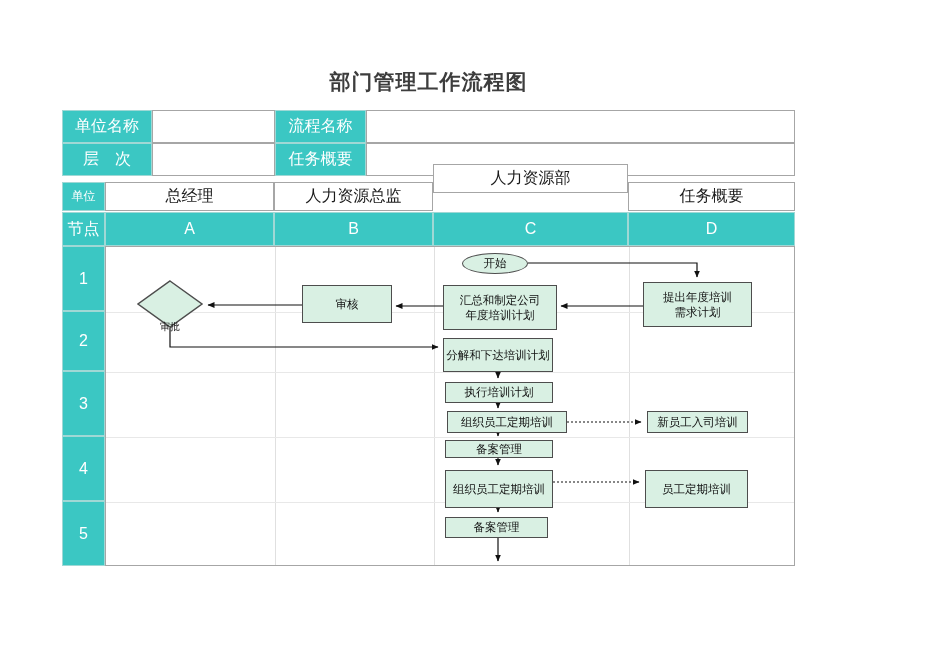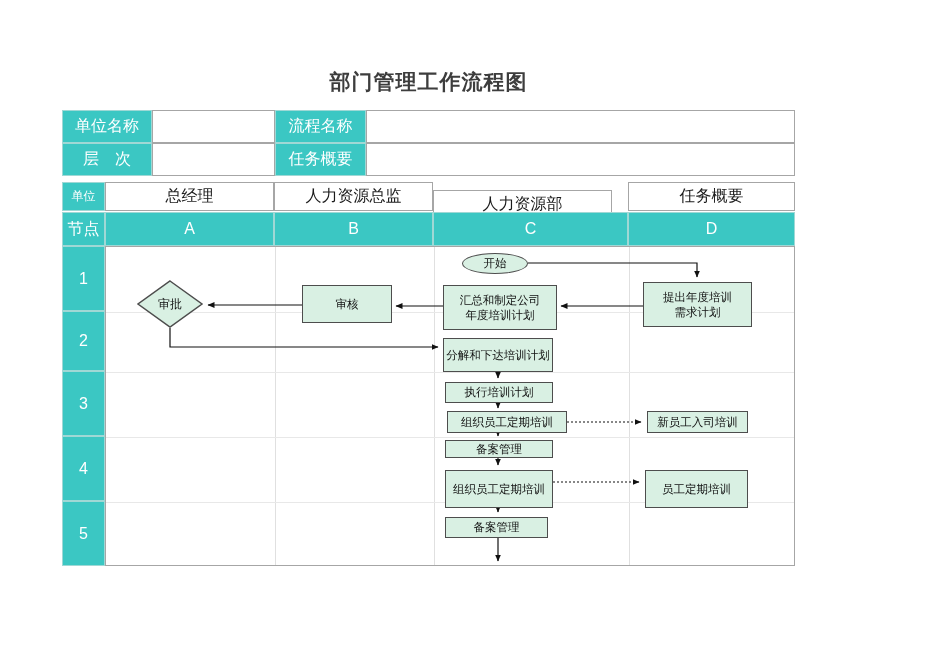--- a/index.html
+++ b/index.html
@@ -29,21 +29,21 @@
   .fnode{
     position:absolute;box-sizing:border-box;
     background:#d9f0e3;border:1.5px solid #4d4d4d;
     display:flex;align-items:center;justify-content:center;
     font-size:11.5px;line-height:1.3;color:#111;text-align:center;
     white-space:pre-line;z-index:3;
   }
   .ellipse{border-radius:50%;}
   .dlabel{
     position:absolute;display:flex;align-items:center;justify-content:center;
-    font-size:12px;color:#111;z-index:4;background:transparent;border:none;
+    font-size:10px;color:#111;z-index:4;background:transparent;border:none;margin-top:23px;
   }
   svg.connectors{position:absolute;left:0;top:0;z-index:2;pointer-events:none;}
 </style>
 </head>
 <body>
 
 <div class="abs page-title">部门管理工作流程图</div>
 
 <div class="cell teal" style="left:62px;top:110px;width:90px;height:33px;">单位名称</div>
 <div class="cell" style="left:152px;top:110px;width:123px;height:33px;"></div>
@@ -51,21 +51,21 @@
 <div class="cell" style="left:366px;top:110px;width:429px;height:33px;"></div>
 
 <div class="cell teal" style="left:62px;top:143px;width:90px;height:33px;">层　次</div>
 <div class="cell" style="left:152px;top:143px;width:123px;height:33px;"></div>
 <div class="cell teal" style="left:275px;top:143px;width:91px;height:33px;">任务概要</div>
 <div class="cell" style="left:366px;top:143px;width:429px;height:33px;"></div>
 
 <div class="cell teal" style="left:62px;top:182px;width:43px;height:29px;font-size:12px;">单位</div>
 <div class="cell" style="left:105px;top:182px;width:169px;height:29px;">总经理</div>
 <div class="cell" style="left:274px;top:182px;width:159px;height:29px;">人力资源总监</div>
-<div class="cell" style="left:433px;top:190px;width:179px;height:29px;">人力资源部</div>
+<div class="cell" style="left:433px;top:164px;width:195px;height:29px;">人力资源部</div>
 <div class="cell" style="left:628px;top:182px;width:167px;height:29px;">任务概要</div>
 
 <div class="cell teal" style="left:62px;top:212px;width:43px;height:34px;font-size:16px;">节点</div>
 <div class="cell teal" style="left:105px;top:212px;width:169px;height:34px;">A</div>
 <div class="cell teal" style="left:274px;top:212px;width:159px;height:34px;">B</div>
 <div class="cell teal" style="left:433px;top:212px;width:195px;height:34px;">C</div>
 <div class="cell teal" style="left:628px;top:212px;width:167px;height:34px;">D</div>
 
 <div class="cell teal" style="left:62px;top:246px;width:43px;height:65px;">1</div>
 <div class="cell teal" style="left:62px;top:311px;width:43px;height:60px;">2</div>

